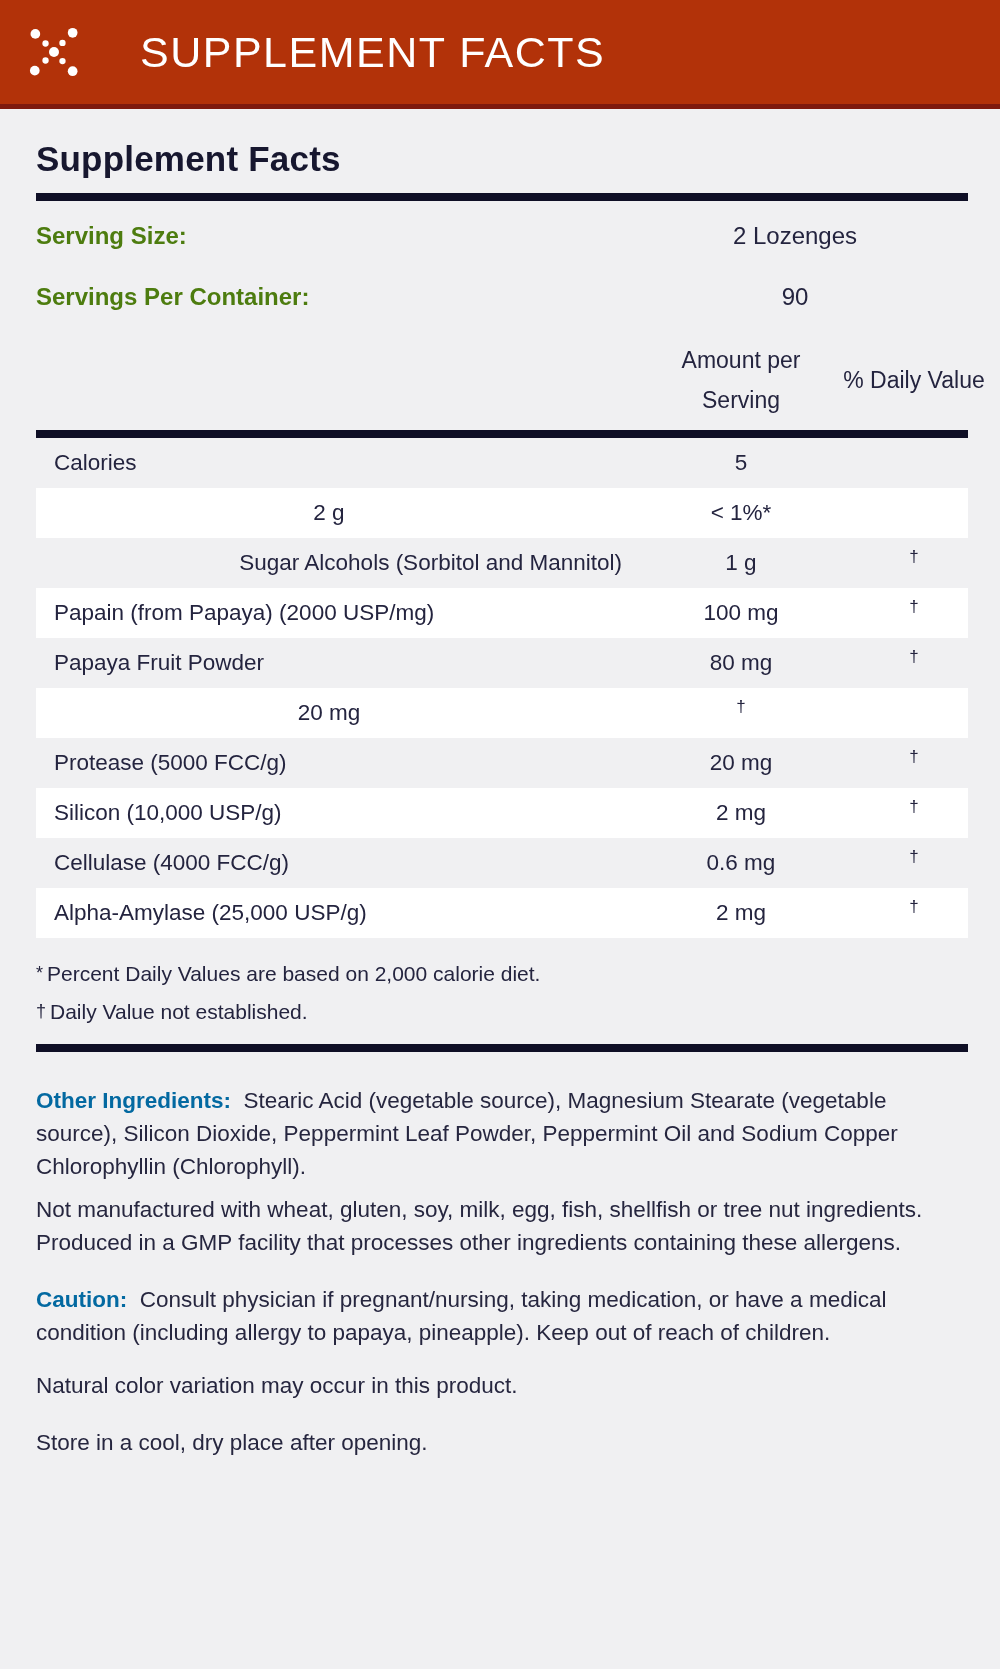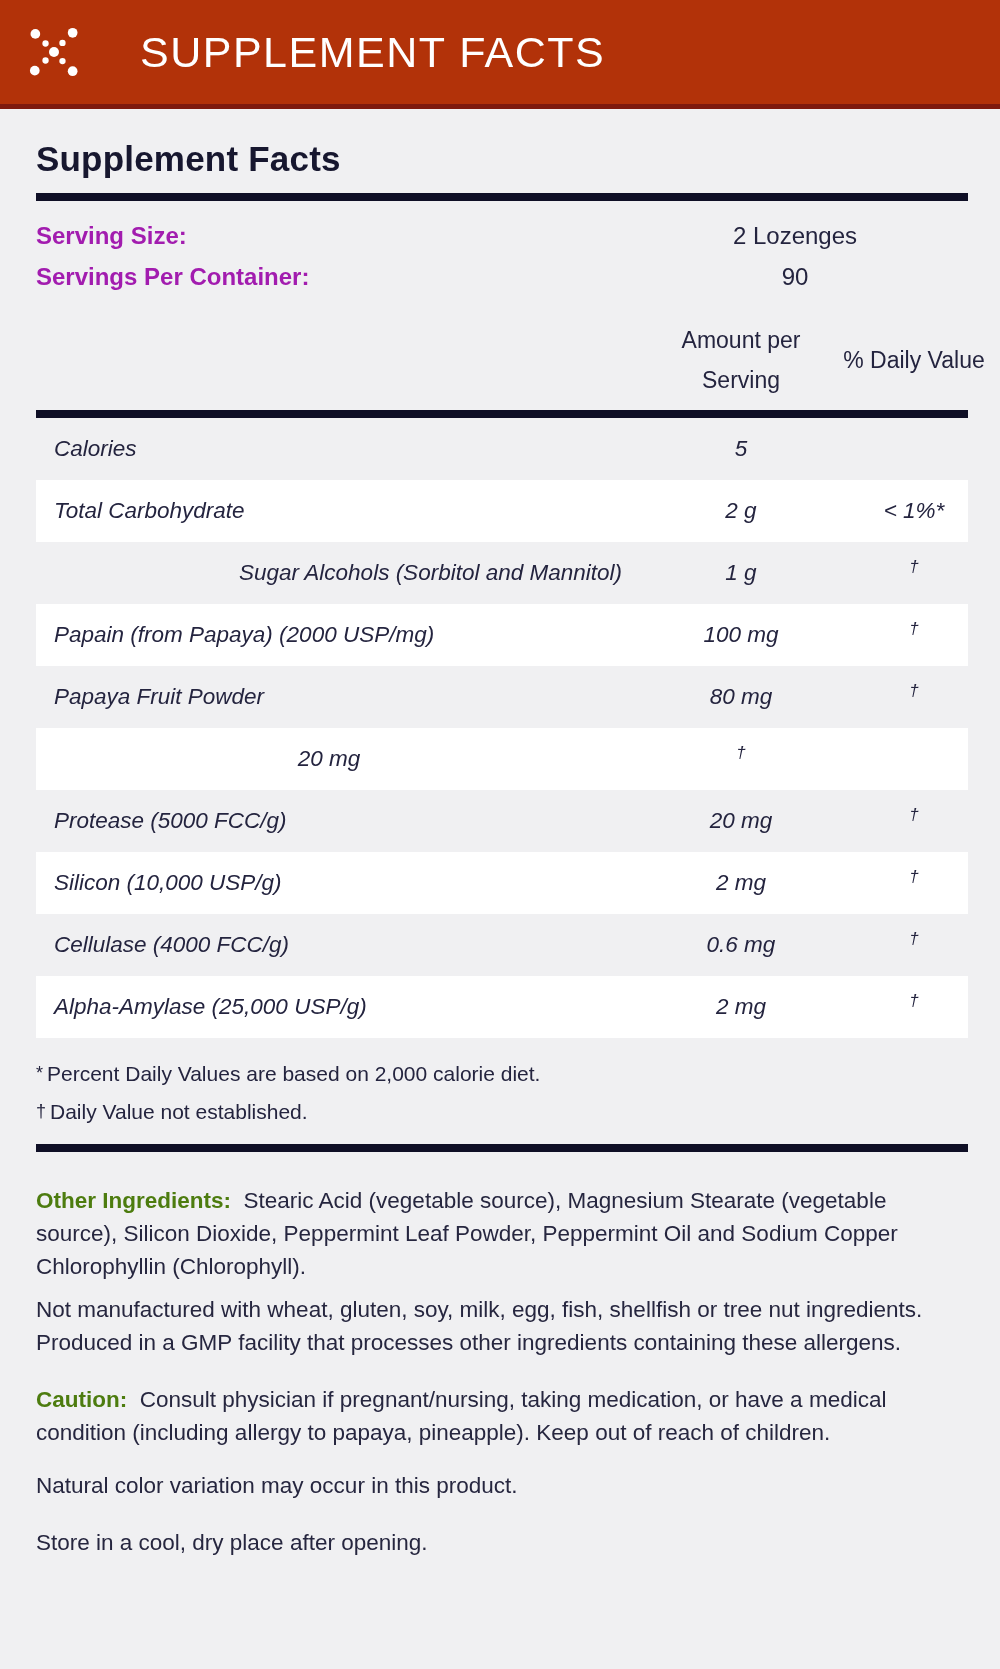--- a/index.html
+++ b/index.html
@@ -45,64 +45,63 @@
     margin-top: 14px;
   }
   .serving-row {
     display: grid;
     grid-template-columns: 1fr 346px;
     align-items: center;
     height: 34px;
     font-size: 24px;
   }
   .serving-row.first { margin-top: 18px; }
-  .serving-row.second { margin-top: 7px; }
-  .serving-label { font-weight: 700; color: #a21caf; }
+  .serving-row.second { margin-top: 27px; }
+  .serving-label { font-weight: 700; color: #4d7c0f; }
   .serving-value { text-align: center; }
   
   .col-headers {
     margin-top: 26px;
     display: grid;
     grid-template-columns: 1fr 238px 108px;
     align-items: center;
     font-size: 23px;
     line-height: 40px;
   }
   .amount-header { justify-self: center; max-width: 150px; text-align: center; }
   .dv-header { justify-self: center; white-space: nowrap; text-align: center; }
   .rule.under-headers { margin-top: 10px; }
   
   .facts-table { margin-top: 0; }
   .facts-row {
     display: grid;
     grid-template-columns: 1fr 238px 108px;
     align-items: center;
-    height: 62px;
+    height: 50px;
     font-size: 22.5px;
-    font-style: italic;
   }
   .facts-row.stripe { background: #ffffff; }
   .cell-name { padding-left: 18px; }
   .cell-name.indent { padding-left: 36px; text-align: right; }
   .cell-amount { text-align: center; }
   .cell-dv { text-align: center; white-space: nowrap; }
   .cell-dv.dagger { font-size: 17px; position: relative; top: -6px; }
   
   .footnotes { margin-top: 24px; font-size: 21px; }
   .footnote { margin-top: 14px; }
   .footnote:first-child { margin-top: 8px; }
   .fn-mark { font-size: 18px; position: relative; top: -2px; margin-right: 4px; }
   .rule.bottom { margin-top: 20px; }
   
   .details p {
     font-size: 22.5px;
     line-height: 33px;
     color: #26263f;
   }
-  .p-label { font-weight: 700; color: #4d7c0f; }
+  .p-label { font-weight: 700; color: #0369a1; }
   .p-other { margin-top: 32px; }
   .p-allergen { margin-top: 10px; }
   .p-caution { margin-top: 24px; }
   .p-color { margin-top: 20px; }
   .p-store { margin-top: 24px; }
   .p-tagline { margin-top: 16px; font-style: italic; }
 </style>
 </head>
 <body>
 
@@ -146,21 +145,20 @@
 
   <div class="facts-table">
 
     <div class="facts-row">
       <span class="cell-name">Calories</span>
       <span class="cell-amount">5</span>
       <span class="cell-dv"></span>
     </div>
 
     <div class="facts-row stripe">
-      <span class="cell-name">Total Carbohydrate</span>
       <span class="cell-amount">2 g</span>
       <span class="cell-dv">&lt; 1%*</span>
     </div>
 
     <div class="facts-row">
       <span class="cell-name indent">Sugar Alcohols (Sorbitol and Mannitol)</span>
       <span class="cell-amount">1 g</span>
       <span class="cell-dv dagger">†</span>
     </div>
 

